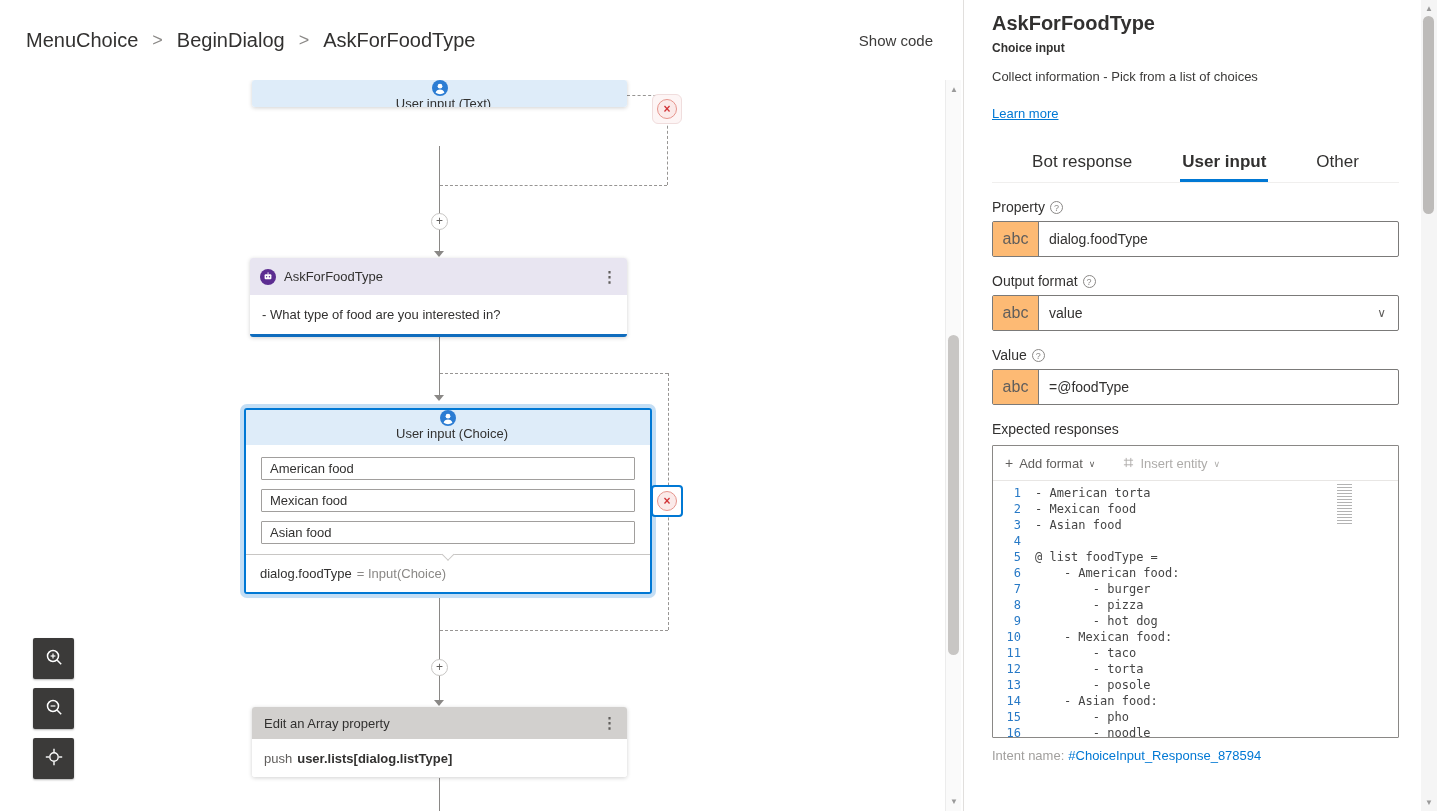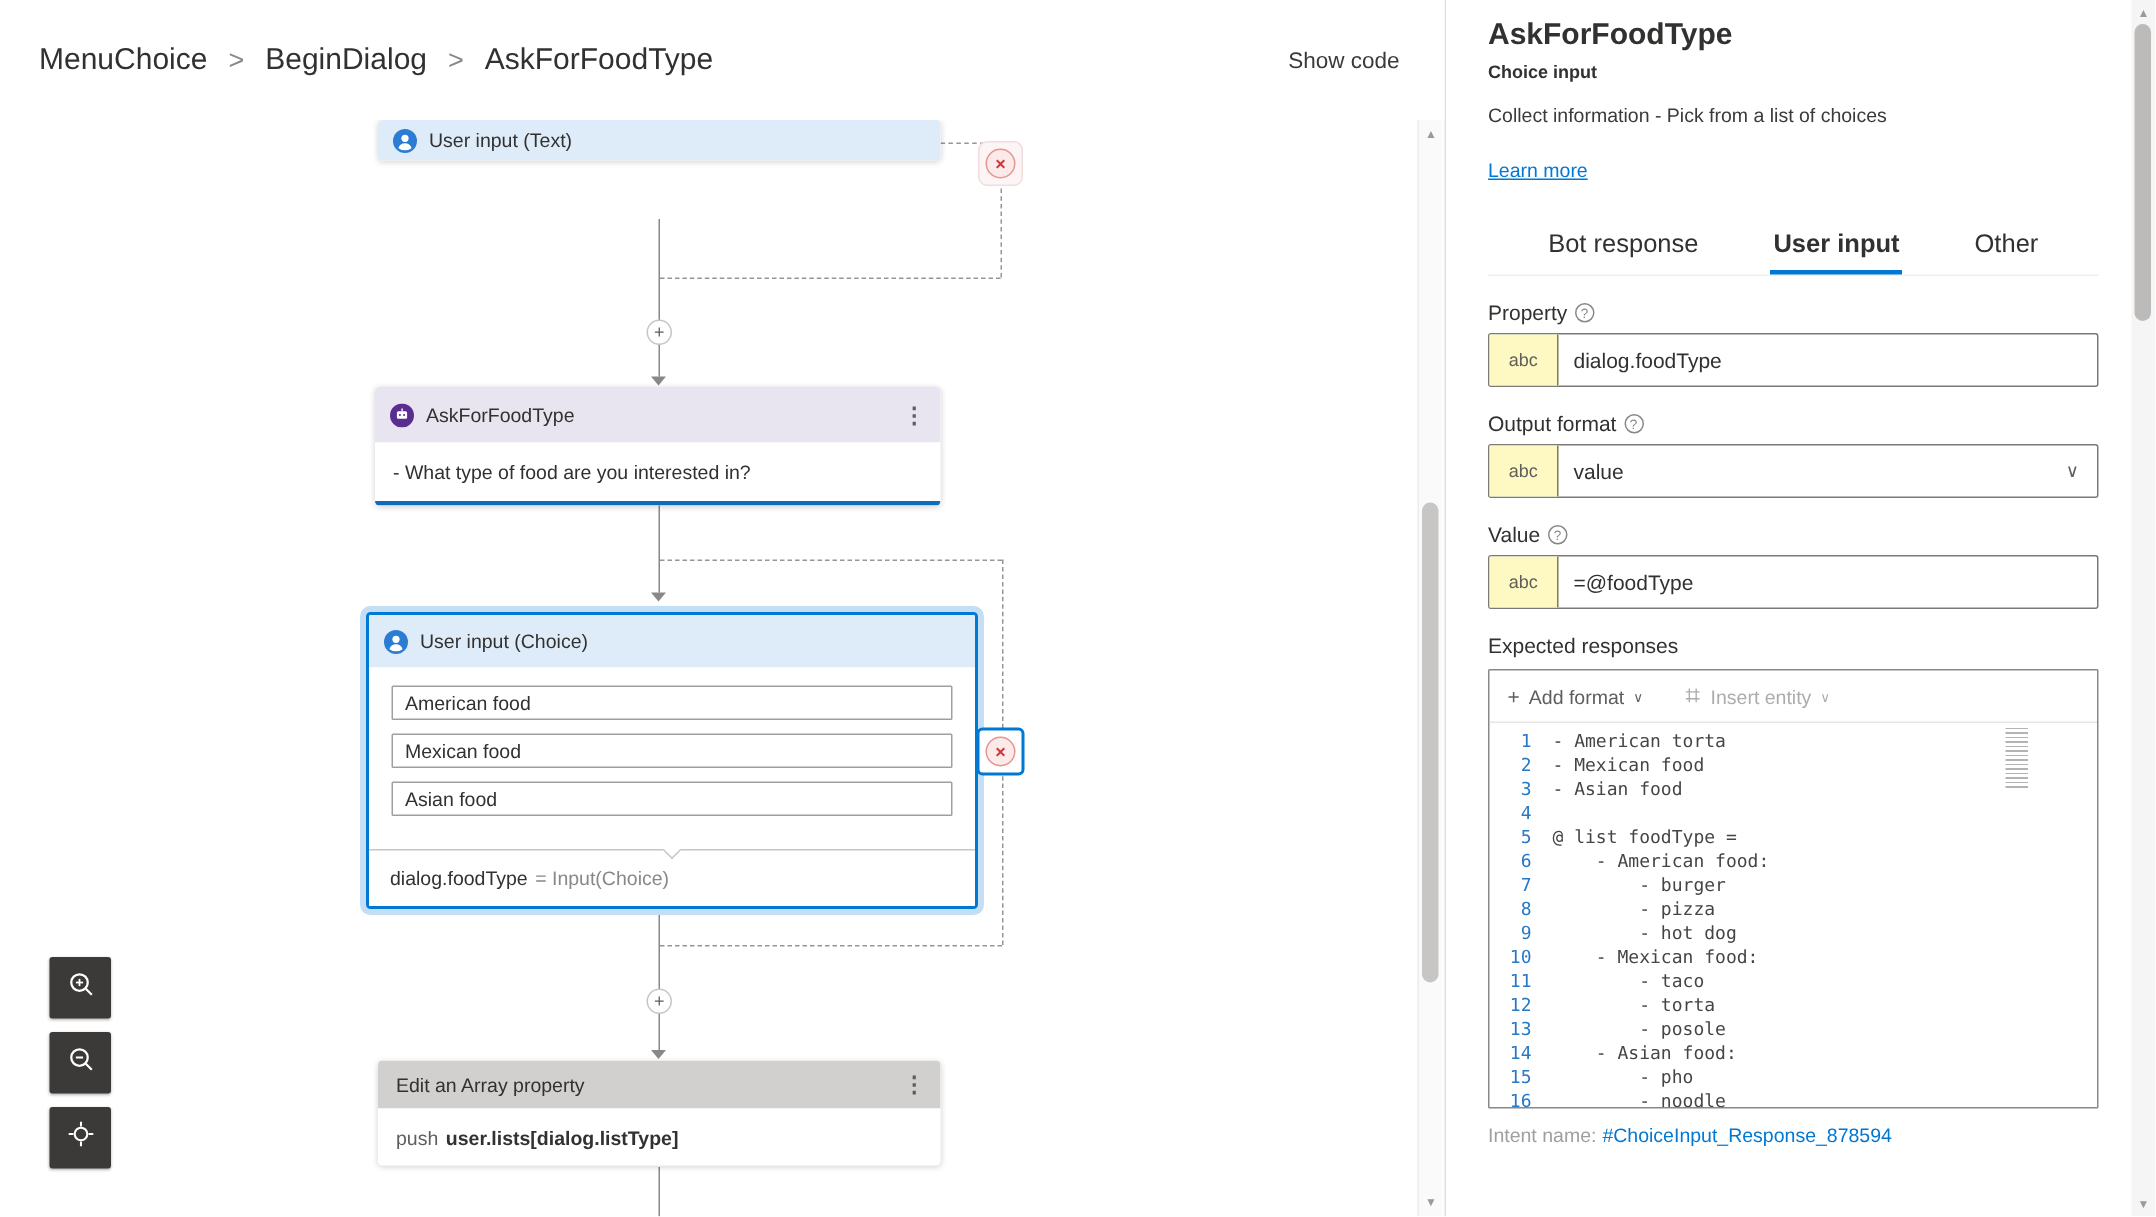--- a/index.html
+++ b/index.html
@@ -23,42 +23,42 @@
   .arrow { position:absolute; width:0; height:0; border-left:5px solid transparent; border-right:5px solid transparent; border-top:6px solid #8a8886; z-index:2; }
   .plus-btn { position:absolute; width:17px; height:17px; border-radius:50%; background:#fff; border:1px solid #c8c6c4;
     color:#605e5c; font-size:12px; line-height:14px; text-align:center; z-index:3; cursor:pointer; }
 
   
   .node { position:absolute; background:#fff; border-radius:3px; box-shadow:0 1px 4px rgba(0,0,0,.18); z-index:2; cursor:pointer; overflow:hidden; }
   .node-header { display:flex; align-items:center; padding:0 10px; font-size:13px; color:#323130; }
   .node-title { margin-left:8px; }
   .more-dots { margin-left:auto; color:#605e5c; font-size:15px; font-weight:bold; cursor:pointer; }
   .icon-circle { width:16px; height:16px; flex:0 0 16px; display:flex; }
-  .h-blue { background:#deecf9; height:27px; }
+  .h-blue { background:#deecf9; height:27px;flex-direction:column; }
   .h-purple { background:#e8e5f1; height:37px; }
   .h-gray { background:#d2d0ce; height:32px; }
   .node-body { display:flex; align-items:center; padding:0 12px; font-size:13px; gap:5px; background:#fff; }
   .prop-text { color:#323130; }
   .assign-text { color:#8a8886; }
   .op-text { color:#605e5c; }
   .val-text { color:#323130; font-weight:bold; }
 
   #node-user-input-text { left:252px; top:80px; width:375px; }
   #node-user-input-text .node-body { height:39px; }
 
   #node-askforfoodtype { left:250px; top:258px; width:377px; border-bottom:3px solid #0f6cbd; }
   #node-askforfoodtype .node-body { height:39px; }
 
   #node-user-input-choice { left:244px; top:408px; width:408px; border:2px solid #0078d4;
     box-shadow:0 0 0 4px #c3def5, 0 1px 4px rgba(0,0,0,.18); }
   #node-user-input-choice .node-header { height:35px; }
   .choice-list { padding:12px 15px 10px; background:#fff; }
   .choice-box { border:1px solid #a19f9d; border-radius:1px; height:23px; line-height:21px; padding-left:8px;
     font-size:13px; color:#323130; margin-bottom:9px; background:#fff; }
-  .choice-box:last-child { margin-bottom:12px; }
+  .choice-box:last-child { margin-bottom:0; }
   .choice-footer { border-top:1px solid #c8c6c4; height:38px; display:flex; align-items:center; padding:0 14px; gap:5px; font-size:13px; position:relative; background:#fff; }
   .notch { position:absolute; left:50%; top:-5px; width:9px; height:9px; background:#fff; transform:translateX(-50%) rotate(45deg);
     border-right:1px solid #c8c6c4; border-bottom:1px solid #c8c6c4; }
 
   #node-edit-array { left:252px; top:707px; width:375px; }
   #node-edit-array .node-body { height:38px; }
 
   
   .marker-outer { position:absolute; display:flex; align-items:center; justify-content:center; z-index:3; cursor:pointer; }
   .marker-plain { left:652px; top:94px; width:30px; height:30px; background:#fdf5f5; border:1px solid #f0dddd; border-radius:6px; }
@@ -87,22 +87,22 @@
 
   .tabs { margin-top:22px; display:flex; justify-content:center; gap:46px; border-bottom:1px solid #f0efee; font-size:17px; }
   .tab { padding:8px 2px 10px; color:#323130; cursor:pointer; }
   .tab.active { font-weight:bold; border-bottom:3px solid #0078d4; padding-bottom:7px; }
 
   .form { margin-top:8px; }
   .field-label { display:flex; align-items:center; gap:5px; margin:16px 0 6px; font-size:14px; color:#323130; }
   .info-icon { display:inline-block; width:13px; height:13px; border:1px solid #8a8886; border-radius:50%;
     font-size:9px; line-height:12px; text-align:center; color:#8a8886; }
   .field-row { display:flex; align-items:stretch; height:36px; border:1px solid #7b7a79; border-radius:2px; background:#fff; position:relative; }
-  .prefix-badge { width:46px; display:flex; align-items:center; justify-content:center; background:#fef9c3;
-    border-right:1px solid #7b7a79; color:#605e5c; font-size:12px; }
+  .prefix-badge { width:46px; display:flex; align-items:center; justify-content:center; background:#fdba74;
+    border-right:1px solid #7b7a79; color:#605e5c; font-size:16px; }
   .field-value { flex:1; display:flex; align-items:center; padding-left:10px; font-size:14px; color:#323130; cursor:text; }
   .row-chev { position:absolute; right:12px; top:50%; transform:translateY(-50%); color:#605e5c; font-size:12px; cursor:pointer; }
 
   .lu-editor { margin-top:8px; border:1px solid #8a8886; border-radius:1px; background:#fff; }
   .lu-toolbar { height:35px; display:flex; align-items:center; padding:0 12px; border-bottom:1px solid #e8e6e4; gap:28px; }
   .toolbar-btn { display:flex; align-items:center; gap:6px; font-size:13px; color:#605e5c; cursor:pointer; }
   .toolbar-btn.disabled { color:#aeacaa; cursor:default; }
   .tb-plus { font-size:14px; }
   .chev { font-size:9px; margin-top:2px; }
   .lu-code { position:relative; height:256px; overflow:hidden; padding-top:4px;

